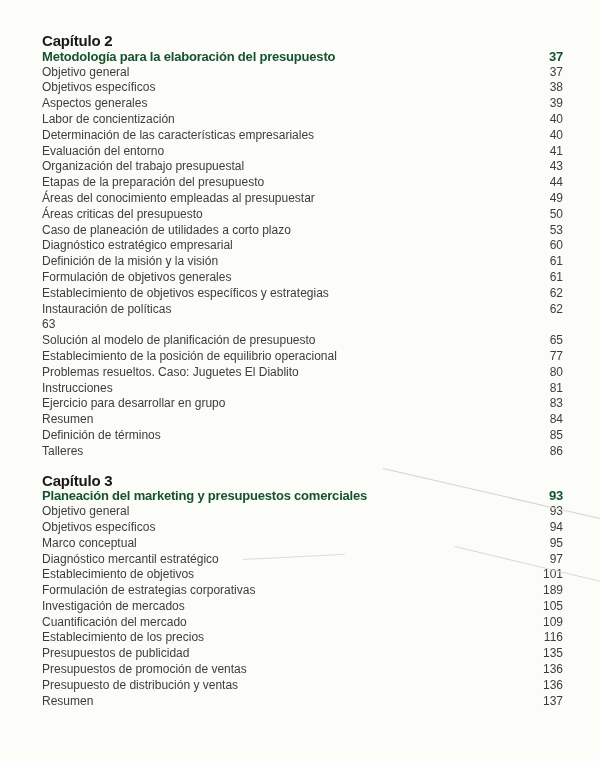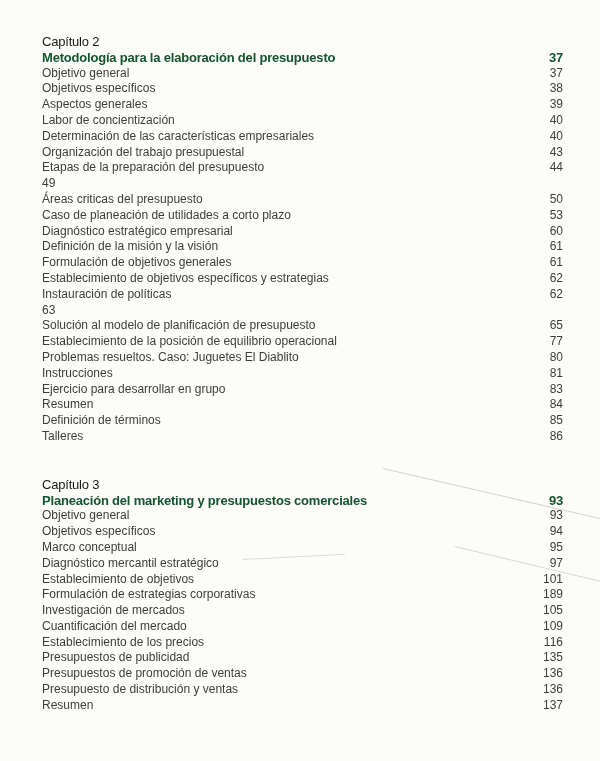--- a/index.html
+++ b/index.html
@@ -26,41 +26,41 @@
     justify-content: space-between;
     align-items: baseline;
     line-height: 15.8px;
     font-size: 12px;
     color: #3d3d3d;
   }
   .chapter-label-row {
     line-height: 15.8px;
   }
   .chapter-label {
-    font-size: 13px;
-    font-weight: 400;
+    font-size: 15px;
+    font-weight: 700;
     letter-spacing: -0.2px;
     color: #181818;
   }
   .chapter-title-row .toc-label,
   .chapter-title-row .toc-page {
     font-size: 13px;
     font-weight: 700;
     letter-spacing: -0.2px;
     color: #14532d;
   }
   .toc-label {
     white-space: nowrap;
   }
   .toc-page {
     white-space: nowrap;
     text-align: left;
   }
   .chapter-section + .chapter-section {
-    margin-top: 31px;
+    margin-top: 13px;
   }
   .footer {
     position: absolute;
     left: 42px;
     top: 774px;
     font-size: 12px;
     line-height: 15.8px;
     color: #3d3d3d;
   }
   
@@ -100,28 +100,33 @@
         </div>
         <div class="toc-row">
           <span class="toc-label">Labor de concientización</span>
           <span class="toc-page">40</span>
         </div>
         <div class="toc-row">
           <span class="toc-label">Determinación de las características empresariales</span>
           <span class="toc-page">40</span>
         </div>
         <div class="toc-row">
+          <span class="toc-label">Evaluación del entorno</span>
+          <span class="toc-page">41</span>
+        </div>
+        <div class="toc-row">
           <span class="toc-label">Organización del trabajo presupuestal</span>
           <span class="toc-page">43</span>
         </div>
         <div class="toc-row">
           <span class="toc-label">Etapas de la preparación del presupuesto</span>
           <span class="toc-page">44</span>
         </div>
         <div class="toc-row">
+          <span class="toc-label">Áreas del conocimiento empleadas al presupuestar</span>
           <span class="toc-page">49</span>
         </div>
         <div class="toc-row">
           <span class="toc-label">Áreas criticas del presupuesto</span>
           <span class="toc-page">50</span>
         </div>
         <div class="toc-row">
           <span class="toc-label">Caso de planeación de utilidades a corto plazo</span>
           <span class="toc-page">53</span>
         </div>

